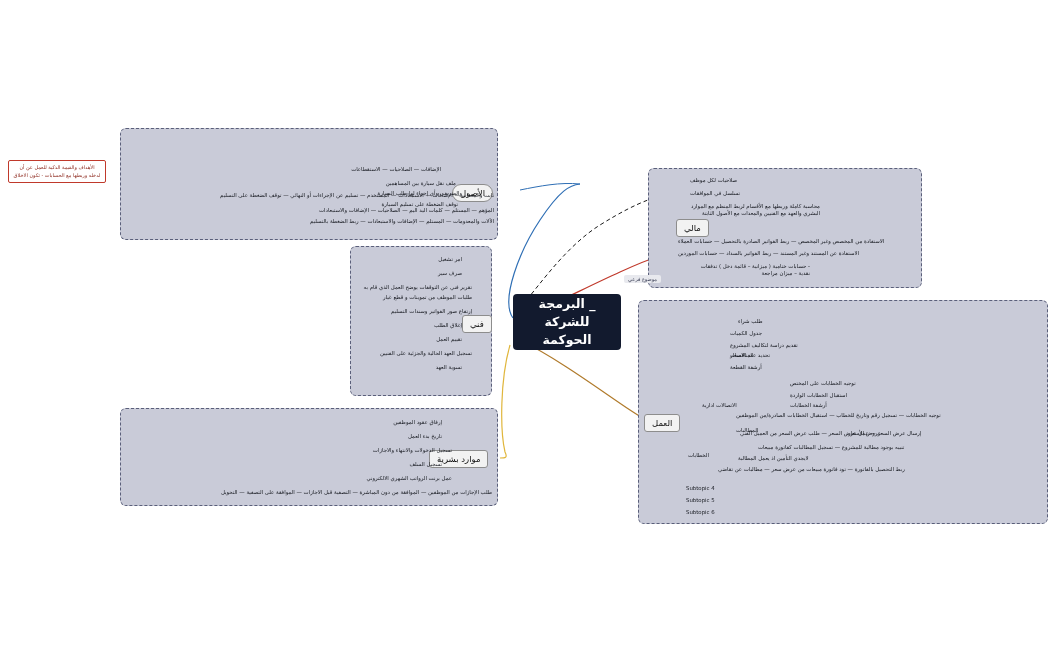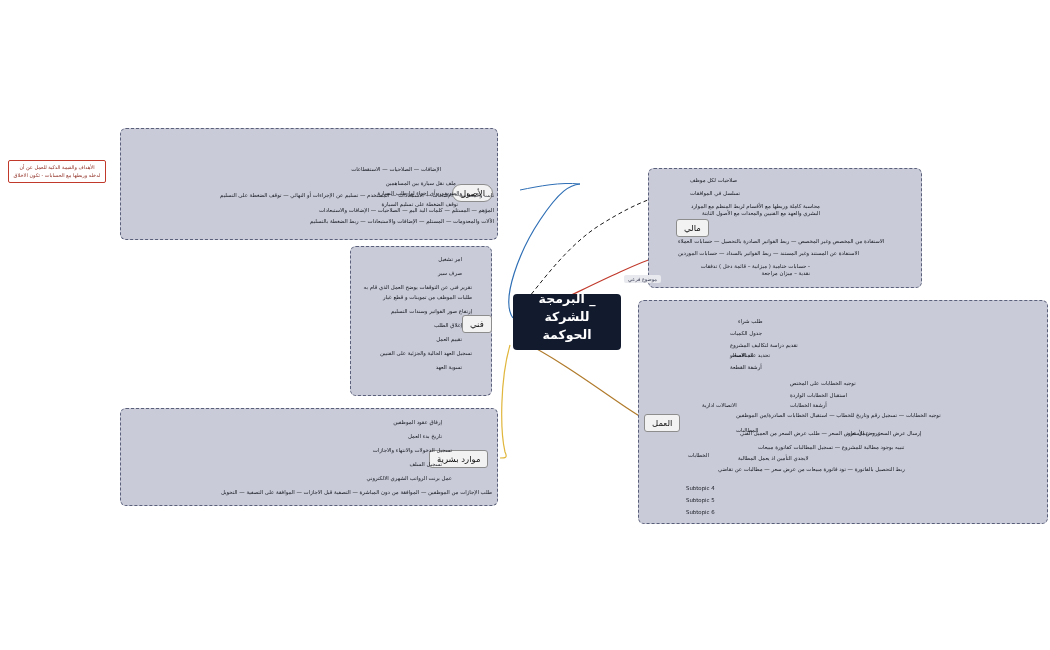--- a/index.html
+++ b/index.html
@@ -18,21 +18,21 @@
     background:#c9cbd8;
     border:1px dashed #5a5f7a;
     border-radius:6px;
   }
 
   .center-node{
     position:absolute;
     background:#121a2e;
     color:#ffffff;
     border-radius:4px;
-    display:flex;align-items:flex-end;justify-content:center;
+    display:flex;align-items:center;justify-content:center;
     text-align:center;
     font-weight:bold;
     font-size:12.5px;
     line-height:1.45;
     direction:rtl;
     padding:6px 8px;
     box-sizing:border-box;
   }
 
   .branch-node{

